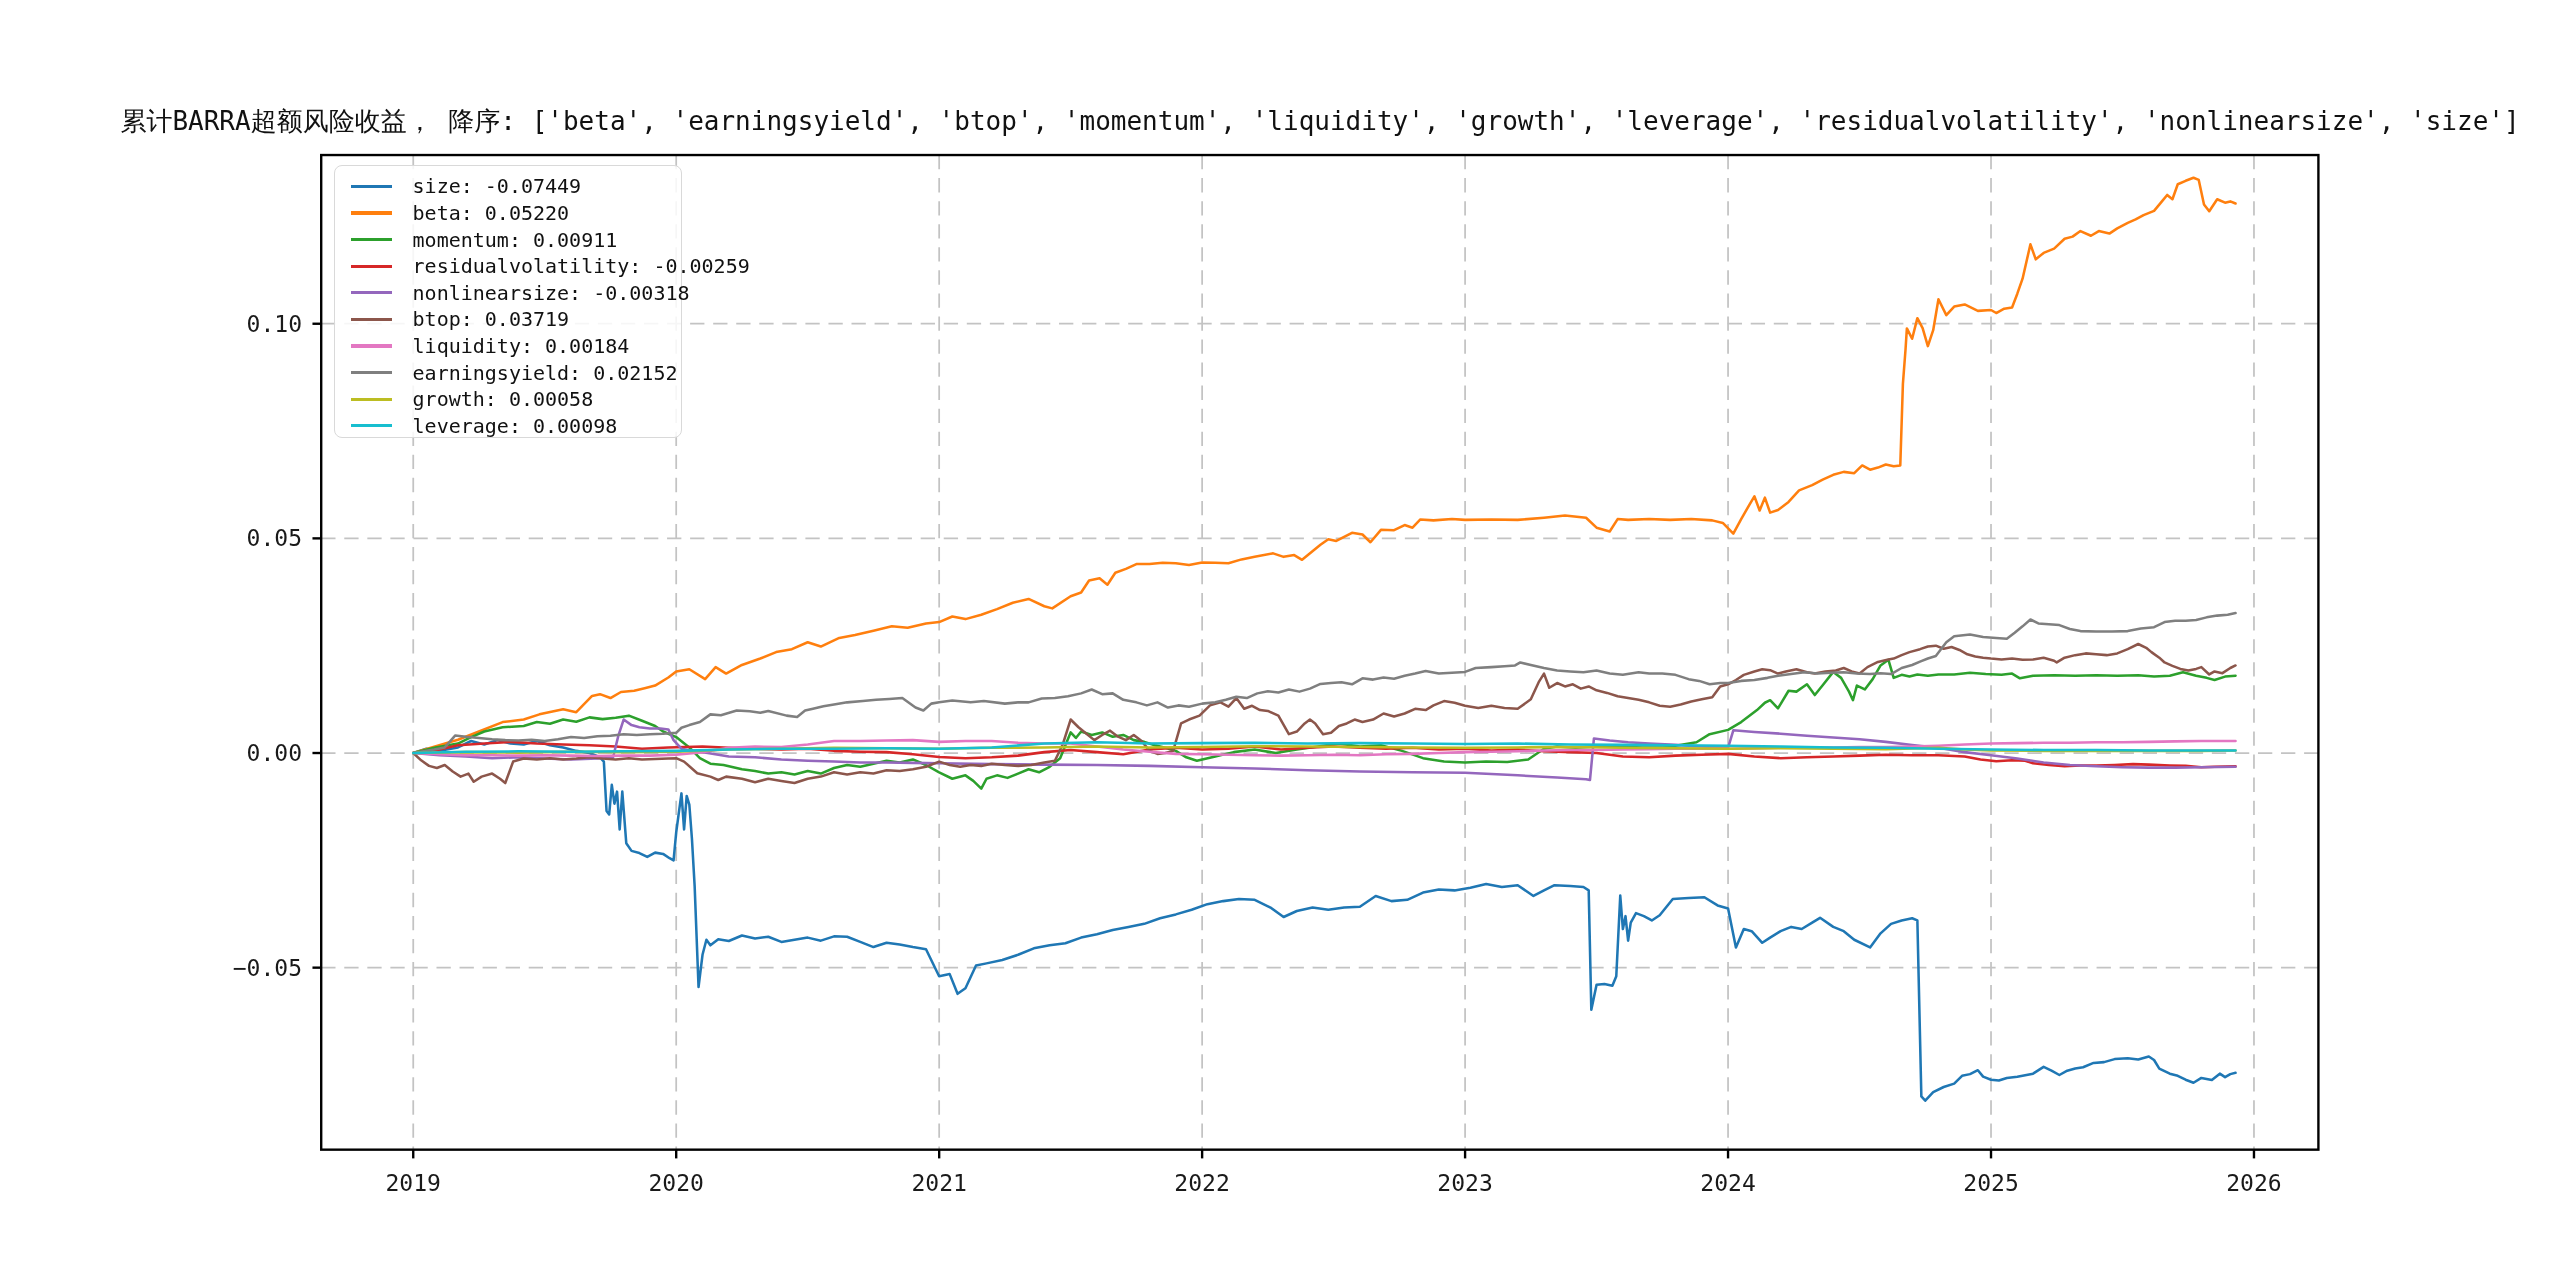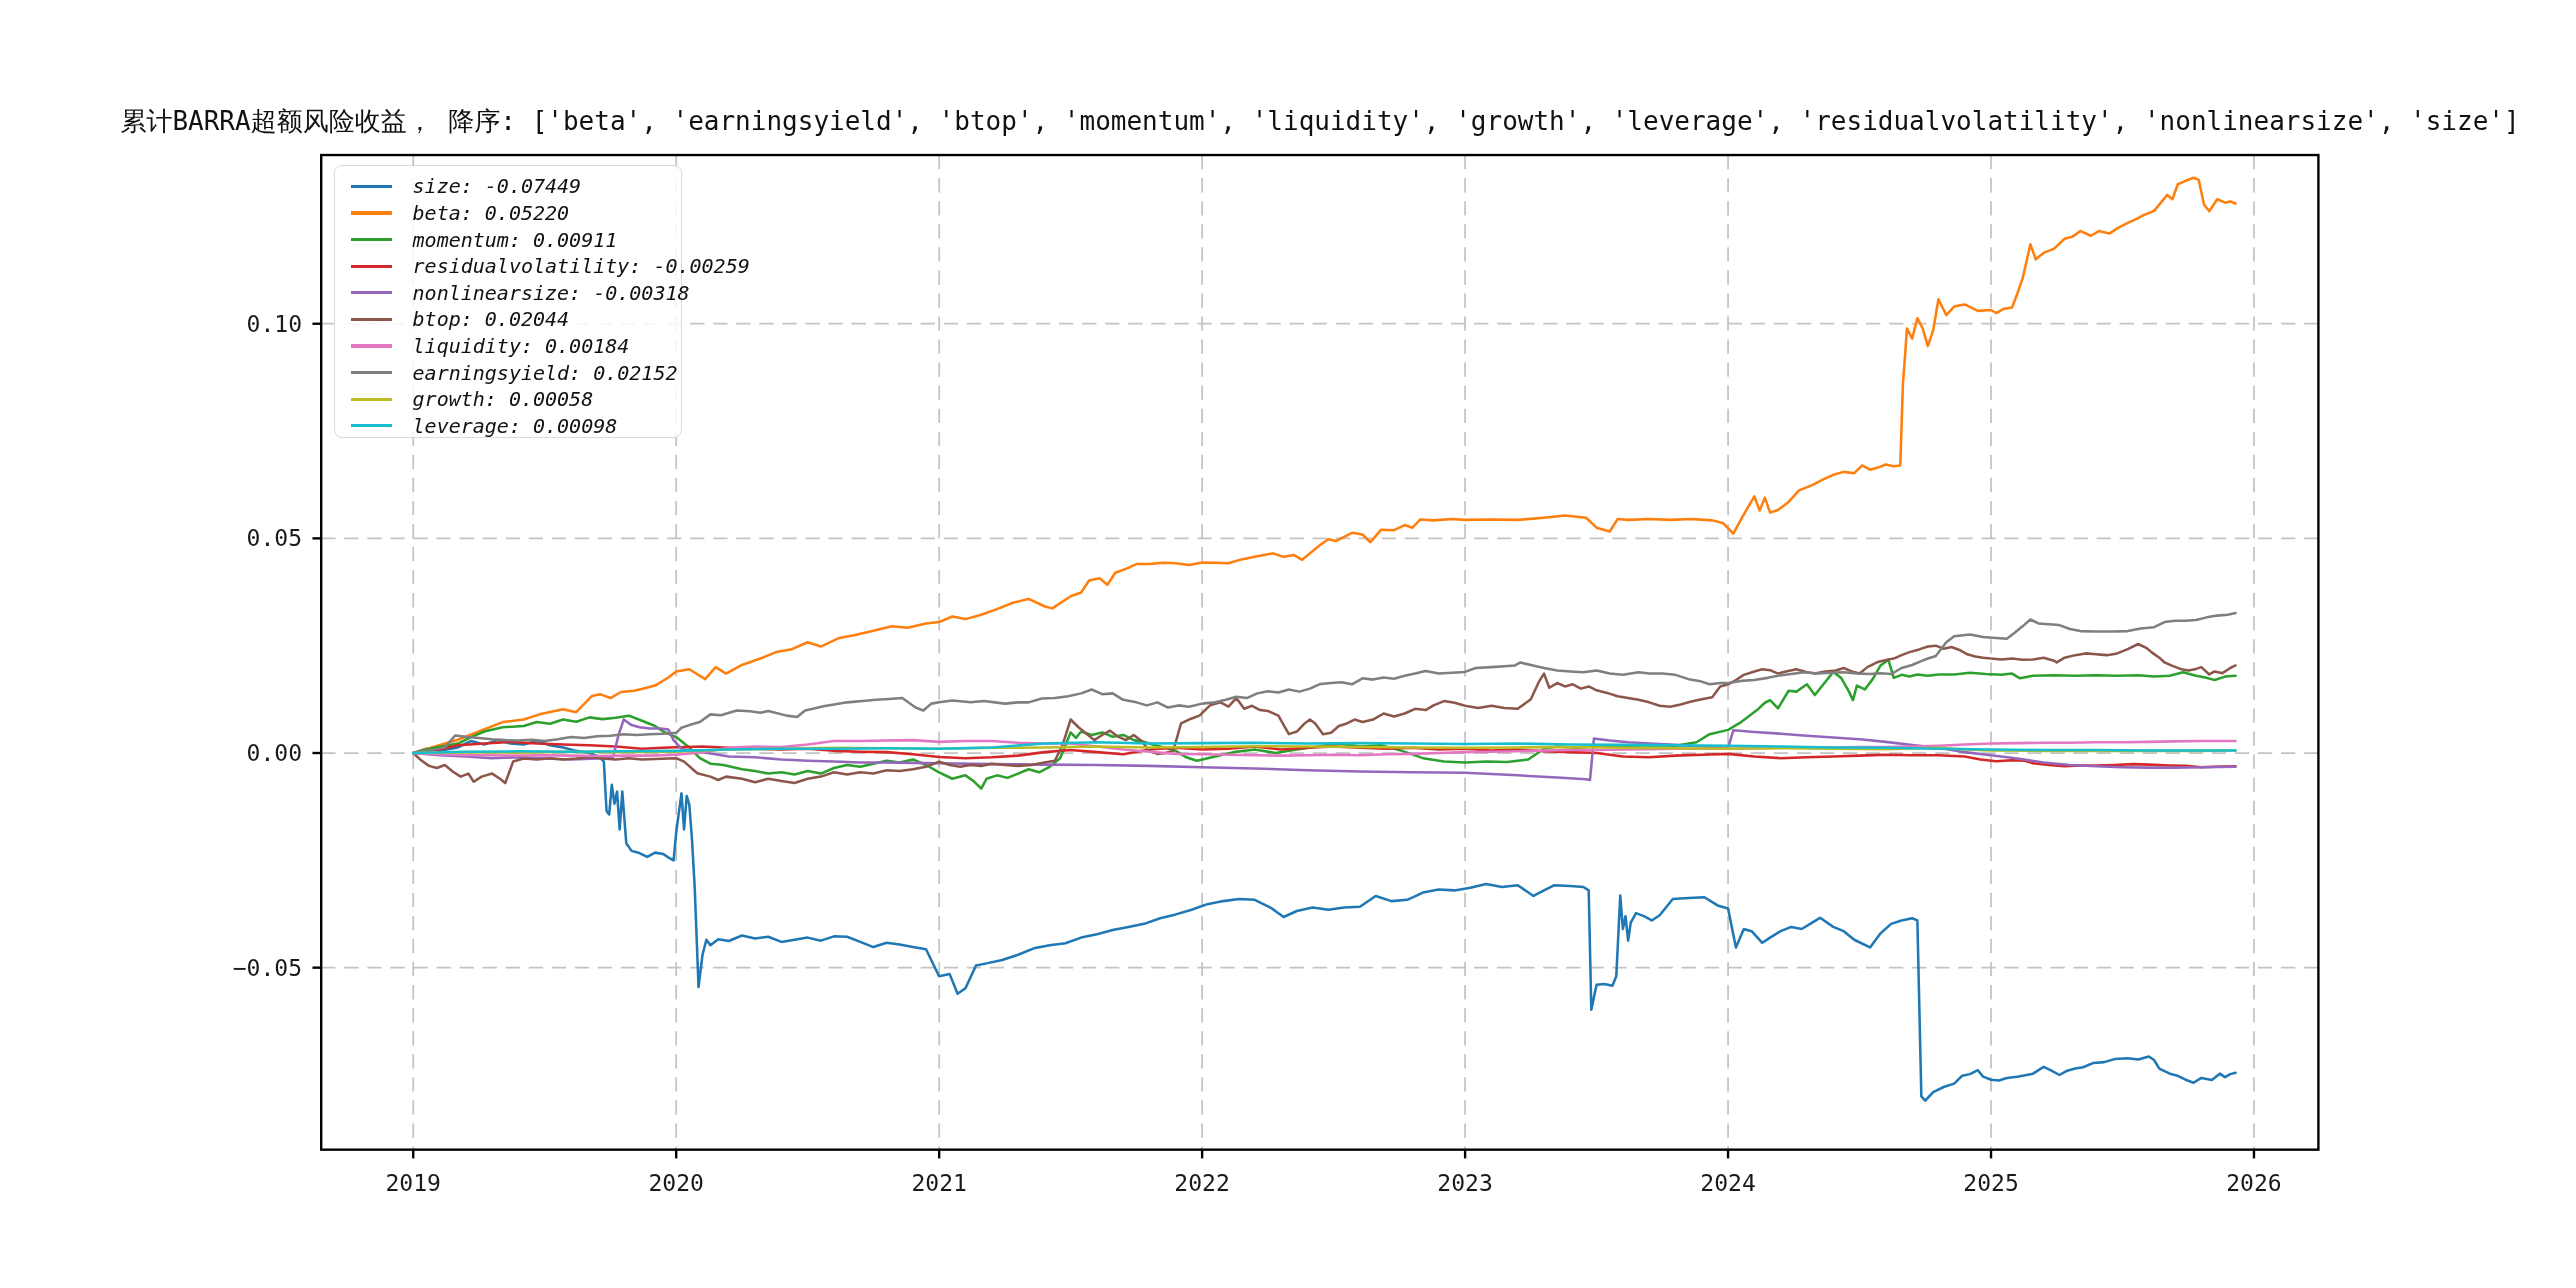--- a/index.html
+++ b/index.html
@@ -3,21 +3,21 @@
 <meta charset="utf-8">
 <style>
   html,body{margin:0;padding:0;background:#ffffff;}
   .stage{position:relative;width:2576px;height:1288px;background:#ffffff;overflow:hidden;
          font-family:"DejaVu Sans Mono","DejaVu Sans",sans-serif;color:#1a1a1a;padding-left:8px;}
   .chart-title{position:absolute;top:104px;left:1320px;transform:translateX(-50%);
                font-size:26px;white-space:nowrap;color:#111;}
   svg.plot{position:absolute;left:0;top:0;}
   .legend-box{position:absolute;left:334px;top:165px;width:348px;height:273px;
               background:rgba(255,255,255,0.85);border:1.6px solid #d9d9d9;border-radius:8px;
-              box-sizing:border-box;padding:7.2px 0 0 6.4px;z-index:5;font-style:italic;}
+              box-sizing:border-box;padding:7.2px 0 0 6.4px;z-index:5;}
   .legend-row{display:flex;align-items:center;height:26.6px;}
   .legend-swatch{display:inline-block;width:41px;height:3.2px;margin-left:9.5px;flex:0 0 41px;}
   .legend-label{margin-left:20.7px;font-size:20px;white-space:nowrap;color:#111;}
 </style>
 </head>
 <body>
 
 <div class="stage">
   <div class="chart-title">累计BARRA超额风险收益， 降序: ['beta', 'earningsyield', 'btop', 'momentum', 'liquidity', 'growth', 'leverage', 'residualvolatility', 'nonlinearsize', 'size']</div>
   <svg class="plot" id="plot-svg" width="2576" height="1288" viewBox="0 0 3240 1620">
@@ -91,21 +91,21 @@
       <div class="legend-row">
         <span class="legend-swatch" style="background: rgb(214, 39, 40);"></span>
         <span class="legend-label">residualvolatility: -0.00259</span>
       </div>
       <div class="legend-row">
         <span class="legend-swatch" style="background: rgb(148, 103, 189);"></span>
         <span class="legend-label">nonlinearsize: -0.00318</span>
       </div>
       <div class="legend-row">
         <span class="legend-swatch" style="background: rgb(140, 86, 75);"></span>
-        <span class="legend-label">btop: 0.02044</span>
+        <span class="legend-label">btop: 0.03719</span>
       </div>
       <div class="legend-row">
         <span class="legend-swatch" style="background: rgb(227, 119, 194);"></span>
         <span class="legend-label">liquidity: 0.00184</span>
       </div>
       <div class="legend-row">
         <span class="legend-swatch" style="background: rgb(127, 127, 127);"></span>
         <span class="legend-label">earningsyield: 0.02152</span>
       </div>
       <div class="legend-row">

